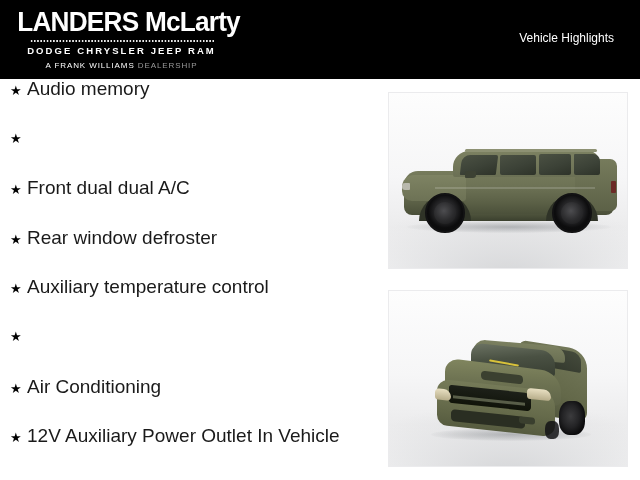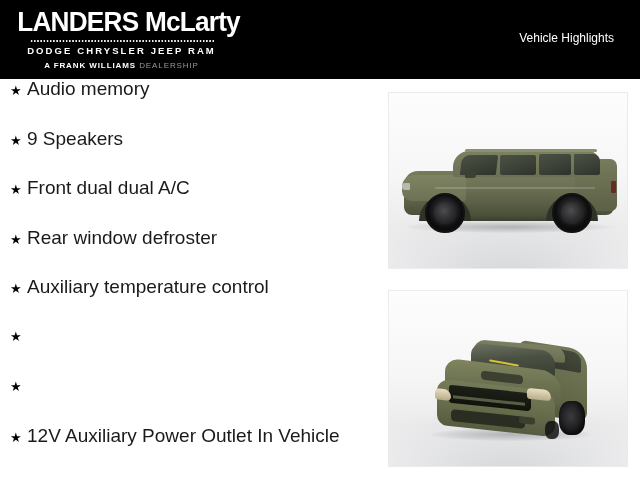--- a/index.html
+++ b/index.html
@@ -81,21 +81,21 @@
     display: block;
     margin-top: 3px;
     font-family: "Liberation Sans", sans-serif;
     font-size: 8px;
     line-height: 11px;
     letter-spacing: 0.9px;
     white-space: nowrap;
     color: #ffffff;
   }
   .brand-line3 .strong {
-    font-weight: bold;
+    font-weight: normal;
     color: #ffffff;
   }
   .brand-line3 .muted {
     font-weight: normal;
     color: #9a9a9a;
     margin-top: 37px;
   }
 
   .header-title {
     position: absolute;
@@ -480,21 +480,20 @@
 
     <ul class="feature-list">
 
       <li class="feature-item">
         <span class="feature-star">★</span>
         <span class="feature-label">Audio memory</span>
       </li>
 
       <li class="feature-item">
         <span class="feature-star">★</span>
-        <span class="feature-label">9 Speakers</span>
       </li>
 
       <li class="feature-item">
         <span class="feature-star">★</span>
         <span class="feature-label">Front dual dual A/C</span>
       </li>
 
       <li class="feature-item">
         <span class="feature-star">★</span>
         <span class="feature-label">Rear window defroster</span>
@@ -504,20 +503,21 @@
         <span class="feature-star">★</span>
         <span class="feature-label">Auxiliary temperature control</span>
       </li>
 
       <li class="feature-item">
         <span class="feature-star">★</span>
       </li>
 
       <li class="feature-item">
         <span class="feature-star">★</span>
+        <span class="feature-label">Air Conditioning</span>
       </li>
 
       <li class="feature-item">
         <span class="feature-star">★</span>
         <span class="feature-label">12V Auxiliary Power Outlet In Vehicle</span>
       </li>
 
     </ul>
 
     <div class="photo photo-top">

